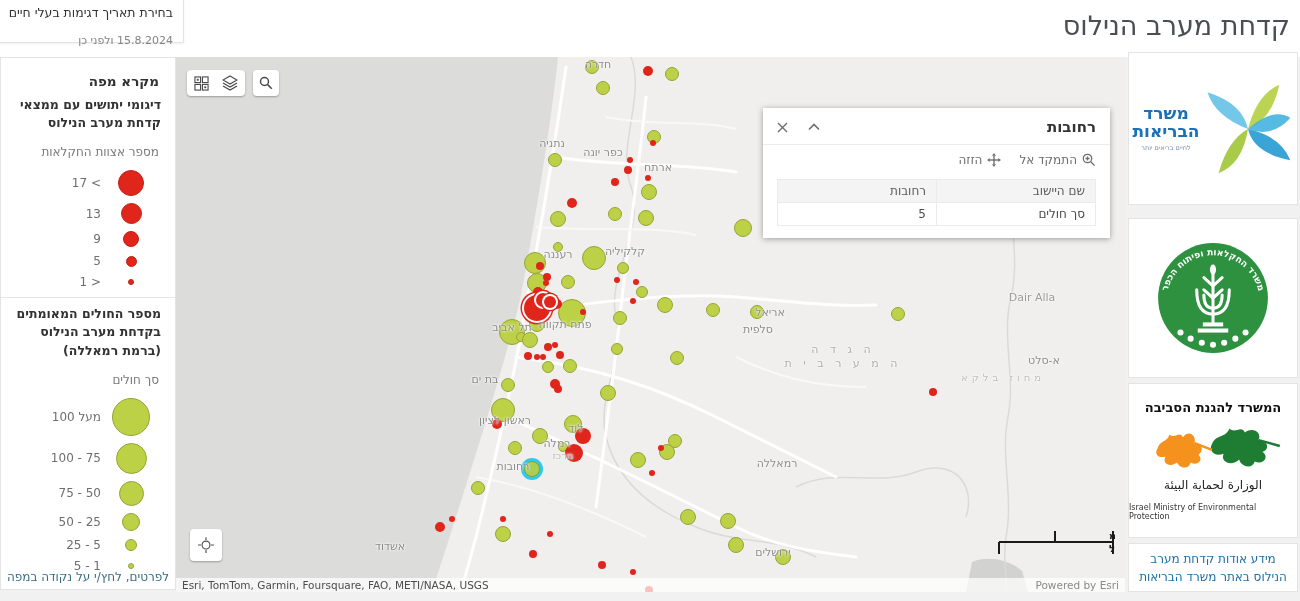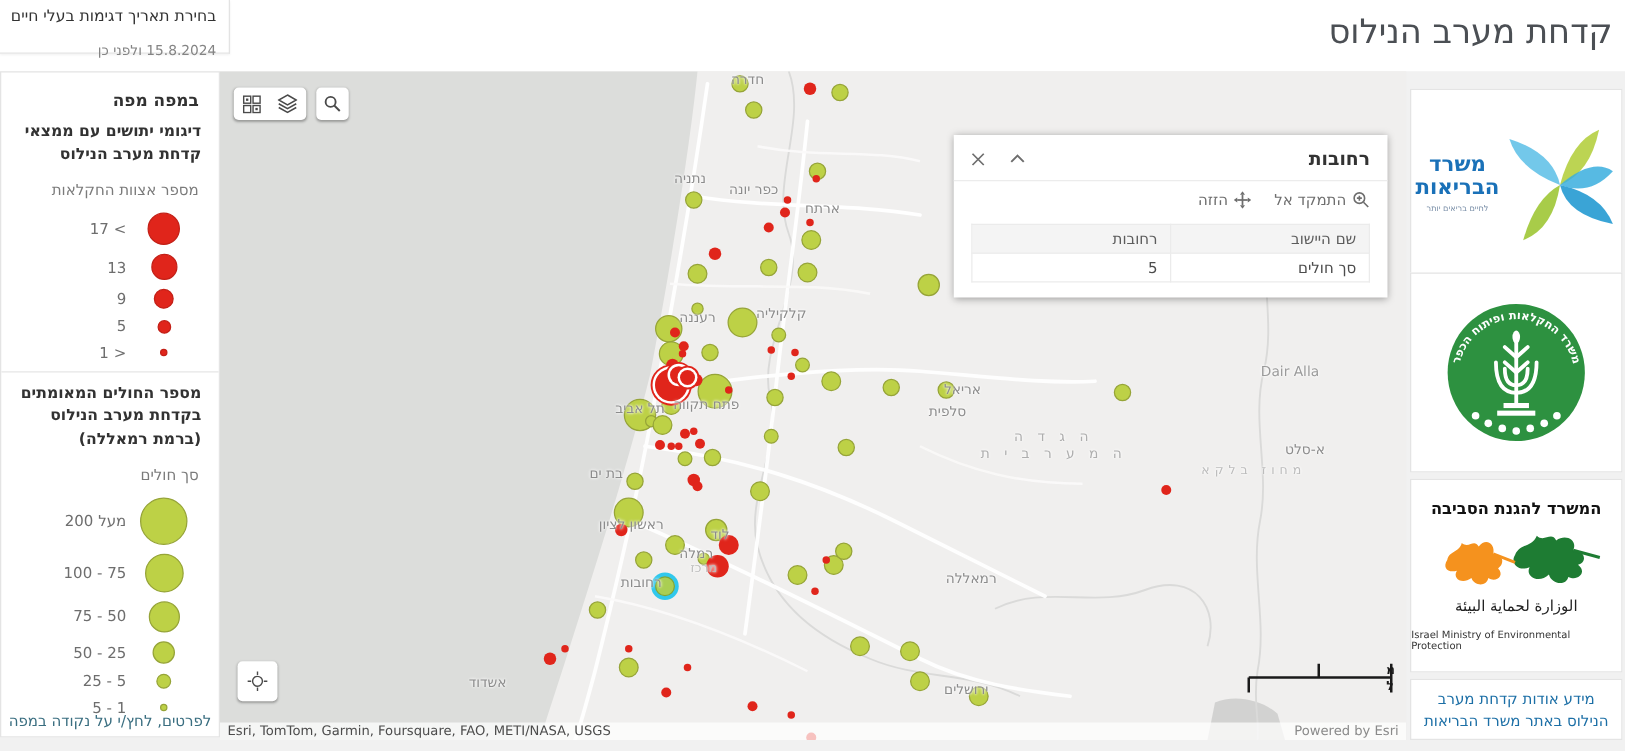--- a/index.html
+++ b/index.html
@@ -49,21 +49,21 @@
   .popup-table{border-collapse:collapse;font-size:12px;margin:4px 14px 12px;width:calc(100% - 28px)}
   .popup-table td{border:1px solid #ebebeb;padding:4px 10px;width:50%;color:#4c4c4c}
   .popup-table tr.hd td{background:#f4f4f4;color:#5c5c5c}
   
   .scalebar{position:absolute;right:10px;bottom:32px;z-index:20}
   .attr-bar{position:absolute;left:0;right:0;bottom:0;height:14px;background:rgba(255,255,255,.72);display:flex;justify-content:space-between;align-items:center;padding:0 6px;font-size:10.5px;z-index:19}
   .attr-left{color:#4c4c4c}
   .attr-right{color:#8a8a8a}
   
   .card{position:absolute;left:1128px;width:170px;background:#fff;border:1px solid #e4e4e4;box-sizing:border-box;display:flex;flex-direction:column;align-items:center;justify-content:center}
-  .card1{top:71px;height:153px;flex-direction:row;gap:2px}
+  .card1{top:52px;height:153px;flex-direction:row;gap:2px}
   .card2{top:218px;height:160px}
   .card3{top:383px;height:155px}
   .card4{top:543px;height:49px;cursor:pointer}
   .moh-text{text-align:center;direction:rtl}
   .moh-text .l{font-size:17px;font-weight:bold;color:#1a71b8;line-height:1.05}
   .moh-text .tag{font-size:6.5px;color:#7a8fa8;margin-top:3px}
   .moep-title{font-size:13px;font-weight:bold;color:#121212;direction:rtl}
   .moep-ar{font-size:12px;color:#222;margin-top:1px}
   .moep-en{font-size:8px;color:#333;margin-top:11px}
   .info-link{font-size:12px;color:#1c6fa6;text-align:center;direction:rtl;line-height:1.5;padding:0 10px}
@@ -73,21 +73,21 @@
 
 <div class="header">
   <div class="page-title">קדחת מערב הנילוס</div>
 </div>
 <div class="date-widget">
   <div class="t">בחירת תאריך דגימות בעלי חיים</div>
   <div class="v">15.8.2024 ולפני כן</div>
 </div>
 
 <div class="left-panel">
-  <div class="lp-h">במפה מפה</div>
+  <div class="lp-h">מקרא מפה</div>
   <div class="lp-t">דיגומי יתושים עם ממצאי קדחת מערב הנילוס</div>
   <div class="lp-s">מספר אצוות החקלאות</div>
   <div class="lrows" id="red-rows">
       <div class="lrow">
         <span class="cw">
           <span class="lc" style="height: 26px; width: 26px; background: rgb(224, 37, 27); border: 1px solid rgb(195, 32, 23);"></span>
         </span>
         <span class="lab">17 &lt;</span>
       </div>
       <div class="lrow">
@@ -116,21 +116,21 @@
       </div>
     </div>
   <hr class="lp-div">
   <div class="lp-t">מספר החולים המאומתים בקדחת מערב הנילוס (ברמת רמאללה)</div>
   <div class="lp-s">סך חולים</div>
   <div class="lrows" id="green-rows">
       <div class="lrow">
         <span class="cw">
           <span class="lc" style="height: 38px; width: 38px; background: rgb(189, 209, 70); border: 1px solid rgb(150, 164, 56);"></span>
         </span>
-        <span class="lab">מעל 200</span>
+        <span class="lab">מעל 100</span>
       </div>
       <div class="lrow">
         <span class="cw">
           <span class="lc" style="height: 31px; width: 31px; background: rgb(189, 209, 70); border: 1px solid rgb(150, 164, 56);"></span>
         </span>
         <span class="lab">100 - 75</span>
       </div>
       <div class="lrow">
         <span class="cw">
           <span class="lc" style="height: 25px; width: 25px; background: rgb(189, 209, 70); border: 1px solid rgb(150, 164, 56);"></span>

